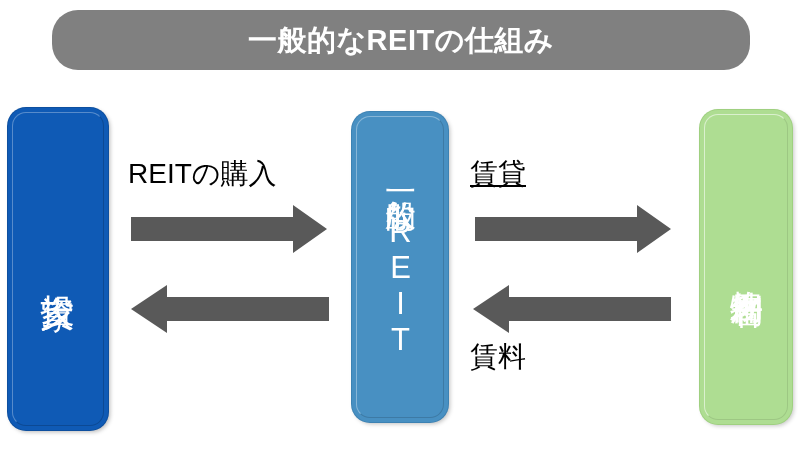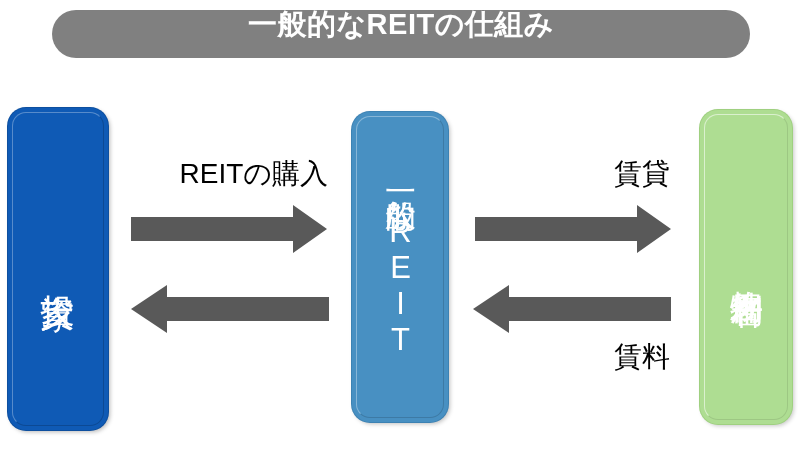--- a/index.html
+++ b/index.html
@@ -18,25 +18,25 @@
     width: 800px;
     height: 450px;
   }
 
   
   #title-banner {
     position: absolute;
     left: 52px;
     top: 10px;
     width: 698px;
-    height: 48px;
+    height: 60px;
     background: #808080;
     border-radius: 26px;
     display: flex;
-    align-items: flex-start;
+    align-items: center;
     justify-content: center;
   }
   #title-text {
     color: #ffffff;
     font-size: 29px;
     font-weight: bold;
     letter-spacing: 0.5px;
     line-height: 1;
   }
 
@@ -131,21 +131,21 @@
     display: block;
   }
 
   
   .flow-label {
     position: absolute;
     color: #000000;
     font-size: 28px;
     line-height: 1;
     white-space: nowrap;
-    text-align: right;
+    text-align: left;
   }
 </style>
 </head>
 <body>
 
 <div id="canvas">
 
   <div id="title-banner">
     <span id="title-text">一般的なREITの仕組み</span>
   </div>
@@ -171,21 +171,21 @@
       <polygon points="0,12 162,12 162,0 196,24 162,48 162,36 0,36" fill="#595959"></polygon>
     </svg>
   </div>
 
   <div class="flow-arrow" style="left:131px; top:285px;">
     <svg width="198" height="48" viewBox="0 0 198 48" xmlns="http://www.w3.org/2000/svg">
       <polygon points="198,12 36,12 36,0 0,24 36,48 36,36 198,36" fill="#595959"></polygon>
     </svg>
   </div>
 
-  <div class="flow-label" style="left:470px; top:160px; width:200px;">賃貸</div>
+  <div class="flow-label" style="left:470px; top:160px; width:200px;text-decoration:underline;">賃貸</div>
   <div class="flow-arrow" style="left:475px; top:205px;">
     <svg width="196" height="48" viewBox="0 0 196 48" xmlns="http://www.w3.org/2000/svg">
       <polygon points="0,12 162,12 162,0 196,24 162,48 162,36 0,36" fill="#595959"></polygon>
     </svg>
   </div>
 
   <div class="flow-arrow" style="left:473px; top:285px;">
     <svg width="198" height="48" viewBox="0 0 198 48" xmlns="http://www.w3.org/2000/svg">
       <polygon points="198,12 36,12 36,0 0,24 36,48 36,36 198,36" fill="#595959"></polygon>
     </svg>

